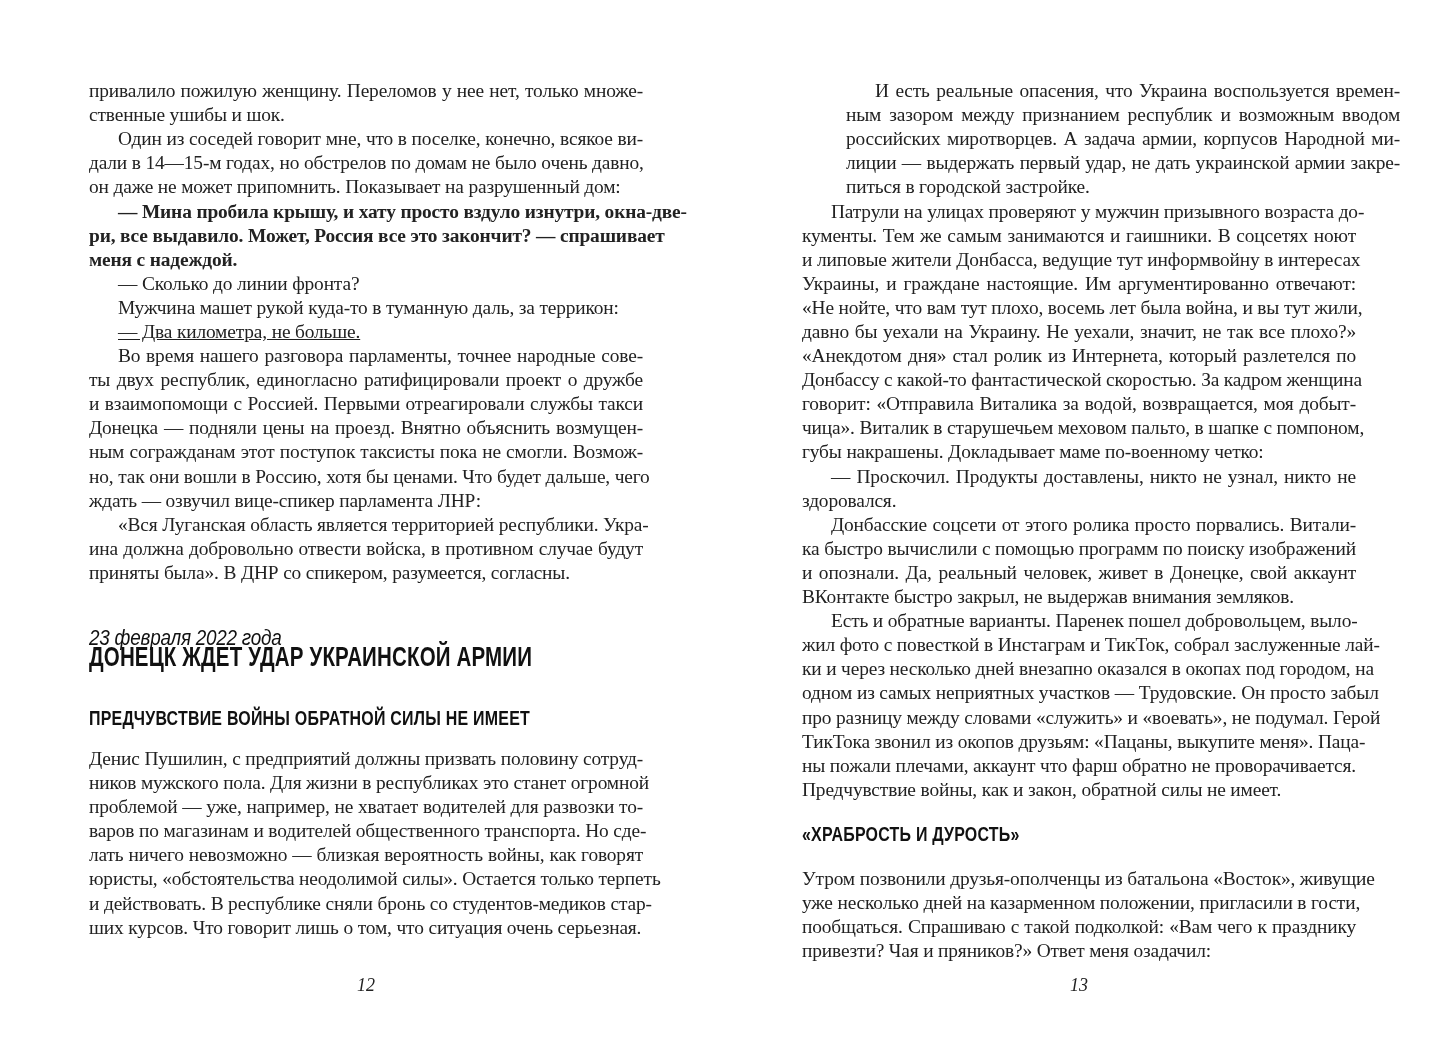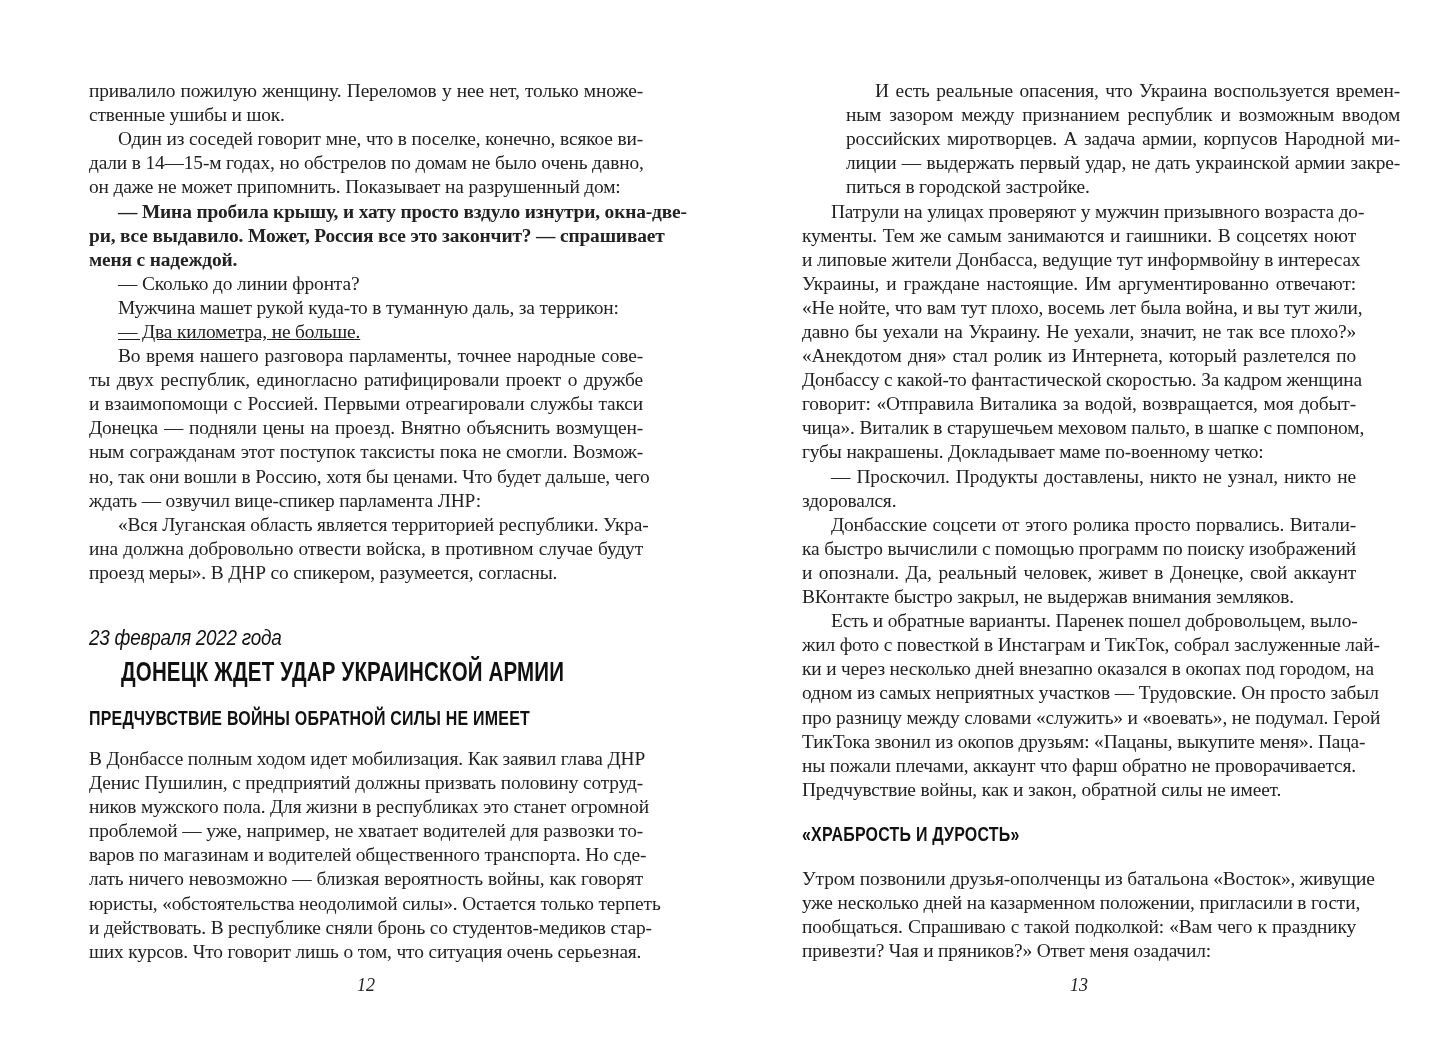--- a/index.html
+++ b/index.html
@@ -123,37 +123,36 @@
     <div class="line">и взаимопомощи с Россией. Первыми отреагировали службы такси</div>
     <div class="line">Донецка — подняли цены на проезд. Внятно объяснить возмущен-</div>
     <div class="line">ным согражданам этот поступок таксисты пока не смогли. Возмож-</div>
     <div class="line">но, так они вошли в Россию, хотя бы ценами. Что будет дальше, чего</div>
     <div class="line last">ждать — озвучил вице-спикер парламента ЛНР:</div>
   </div>
 
   <div class="block" style="top:512.8px;">
     <div class="line indent">«Вся Луганская область является территорией республики. Укра-</div>
     <div class="line">ина должна добровольно отвести войска, в противном случае будут</div>
-    <div class="line last">проезд меры». В ДНР со спикером, разумеется, согласны.</div>
+    <div class="line last">приняты была». В ДНР со спикером, разумеется, согласны.</div>
   </div>
 
   <div class="block" style="top:624px;">
     <div class="date-heading">23 февраля 2022 года</div>
   </div>
 
-  <div class="block" style="top:655px;margin-left:32px;">
+  <div class="block" style="top:640px;">
     <div class="chapter-heading">ДОНЕЦК ЖДЕТ УДАР УКРАИНСКОЙ АРМИИ</div>
   </div>
 
   <div class="block" style="top:704px;">
     <div class="section-heading">ПРЕДЧУВСТВИЕ ВОЙНЫ ОБРАТНОЙ СИЛЫ НЕ ИМЕЕТ</div>
   </div>
 
   <div class="block" style="top:747px;">
-    <div class="line">В Донбассе полным ходом идет мобилизация. Как заявил глава ДНР</div>
     <div class="line">Денис Пушилин, с предприятий должны призвать половину сотруд-</div>
     <div class="line">ников мужского пола. Для жизни в республиках это станет огромной</div>
     <div class="line">проблемой — уже, например, не хватает водителей для развозки то-</div>
     <div class="line">варов по магазинам и водителей общественного транспорта. Но сде-</div>
     <div class="line">лать ничего невозможно — близкая вероятность войны, как говорят</div>
     <div class="line">юристы, «обстоятельства неодолимой силы». Остается только терпеть</div>
     <div class="line">и действовать. В республике сняли бронь со студентов-медиков стар-</div>
     <div class="line last">ших курсов. Что говорит лишь о том, что ситуация очень серьезная.</div>
   </div>
 

